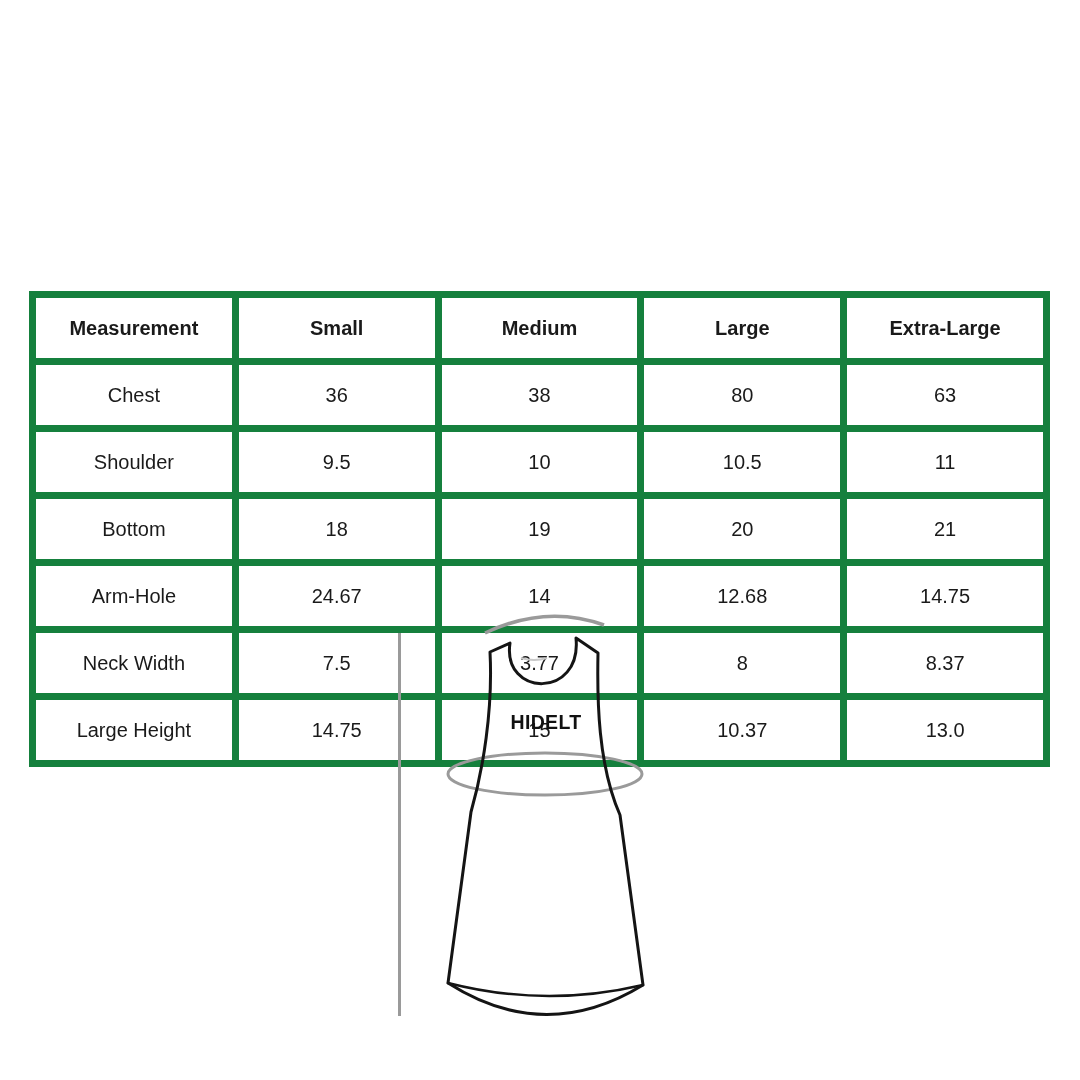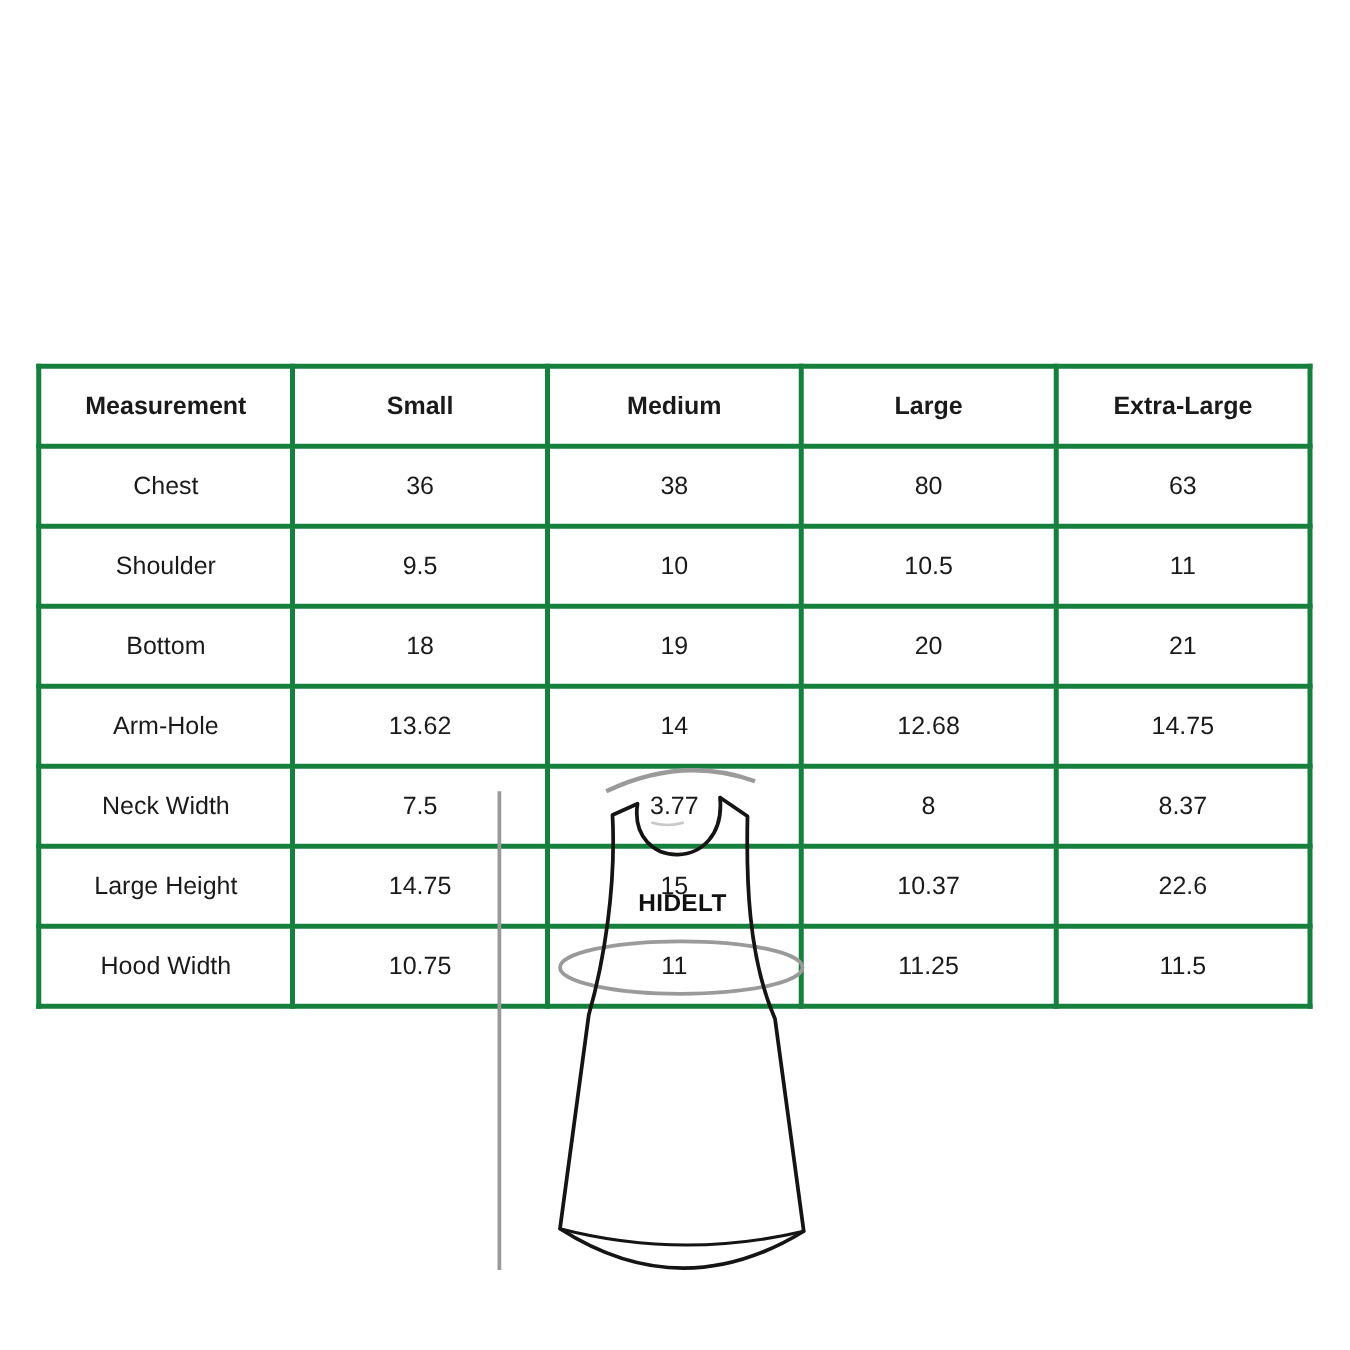--- a/index.html
+++ b/index.html
@@ -16,21 +16,21 @@
     left: 29px;
     top: 291px;
     width: 1021px;
     border-collapse: collapse;
     table-layout: fixed;
     font-size: 20px;
     color: #1a1a1a;
   }
   table.size-table th,
   table.size-table td {
-    border: 4px solid #15803d;
+    border: 7px solid #15803d;
     text-align: center;
     vertical-align: middle;
     height: 28px;
     line-height: 28px;
     padding: 16px;
     overflow: hidden;
     white-space: nowrap;
   }
   table.size-table th { font-weight: bold; }
   svg.garment {
@@ -80,45 +80,38 @@
       </tr>
       <tr>
         <td>Bottom</td>
         <td>18</td>
         <td>19</td>
         <td>20</td>
         <td>21</td>
       </tr>
       <tr>
         <td>Arm-Hole</td>
-        <td>13.62</td>
+        <td>24.67</td>
         <td>14</td>
         <td>12.68</td>
         <td>14.75</td>
       </tr>
       <tr>
         <td>Neck Width</td>
         <td>7.5</td>
         <td>3.77</td>
         <td>8</td>
         <td>8.37</td>
       </tr>
       <tr>
         <td>Large Height</td>
         <td>14.75</td>
         <td>15</td>
         <td>10.37</td>
-        <td>22.6</td>
-      </tr>
-      <tr>
-        <td>Hood Width</td>
-        <td>10.75</td>
-        <td>11</td>
-        <td>11.25</td>
-        <td>11.5</td>
+        <td>13.0</td>
       </tr>
     </tbody>
   </table>
 
   <svg class="garment" viewBox="380 590 320 450">
 
     <line x1="399.5" y1="633" x2="399.5" y2="1016" stroke-width="3" stroke="#9a9a9a"></line>
 
     <path d="M 485 633 Q 546 604 604 625" fill="none" stroke-width="3.5" stroke="#9a9a9a"></path>
 

